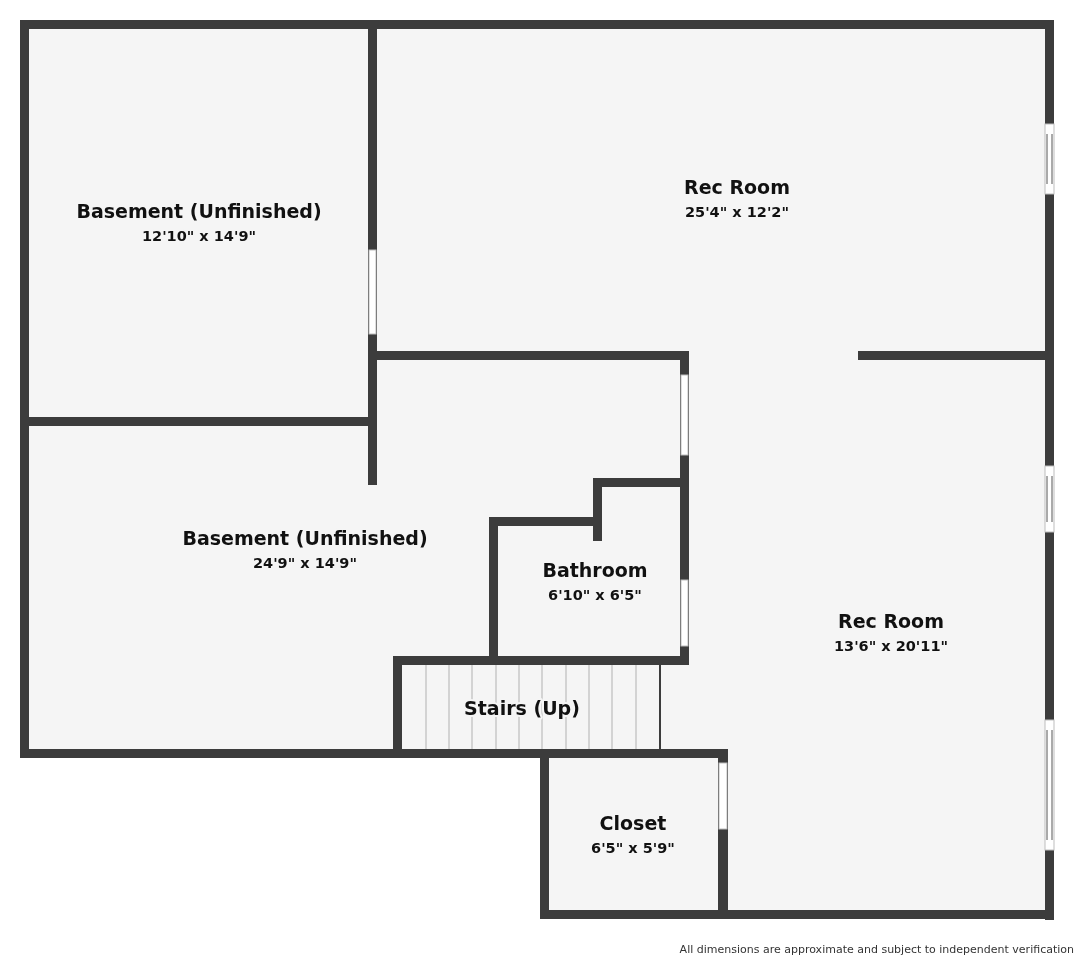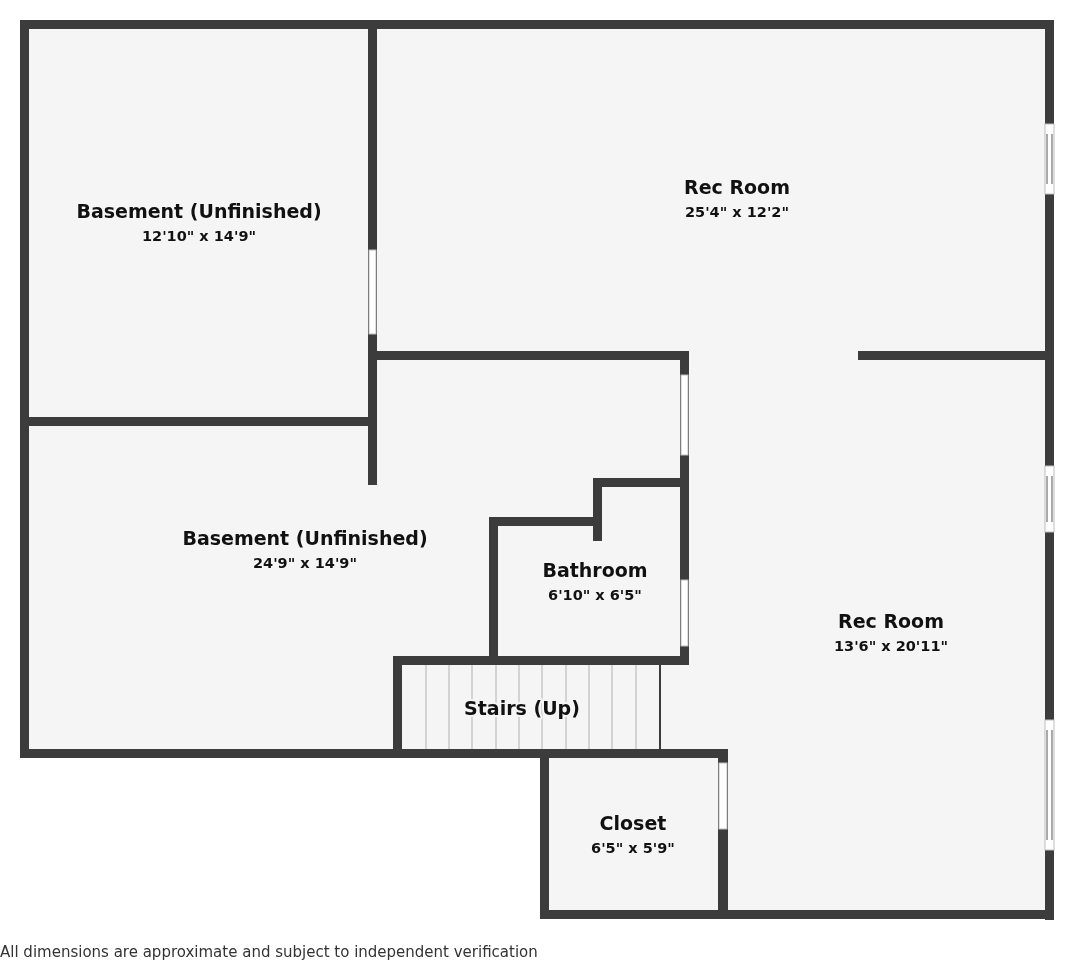--- a/index.html
+++ b/index.html
@@ -6,21 +6,21 @@
   body { width:1074px; height:960px; position:relative; overflow:hidden; font-family:"DejaVu Sans", sans-serif; }
   #plan { position:absolute; left:0; top:0; }
   .floor { fill:#f5f5f5; }
   .wall { fill:#3c3c3c; }
   .opening { fill:#ffffff; stroke:#bdbdbd; stroke-width:1; }
   .win-line { stroke:#555; stroke-width:1; }
   .stair-line { stroke:#bdbdbd; stroke-width:1.2; }
   .room-name { font-family:"DejaVu Sans", sans-serif; font-weight:bold; font-size:19px; fill:#111; text-anchor:middle; }
   .room-dim { font-family:"DejaVu Sans", sans-serif; font-weight:bold; font-size:14.5px; fill:#111; text-anchor:middle; }
   .label-halo { paint-order:stroke; stroke:#f5f5f5; stroke-width:4px; stroke-linejoin:round; }
-  #disclaimer { position:absolute; left:0; width:1074px; top:943px; text-align:left; font-family:"DejaVu Sans", sans-serif; font-size:15px; color:#333; }
+  #disclaimer { position:absolute; left:0; width:1074px; top:943px; text-align:right; font-family:"DejaVu Sans", sans-serif; font-size:11px; color:#333; }
 </style>
 </head>
 <body>
 
 <svg id="plan" width="1074" height="960" viewBox="0 0 1074 960" xmlns="http://www.w3.org/2000/svg">
 
   <g>
     <rect class="floor" x="24" y="24" width="1030" height="732"></rect>
     <rect class="floor" x="542" y="752" width="512" height="166"></rect>
   </g>

